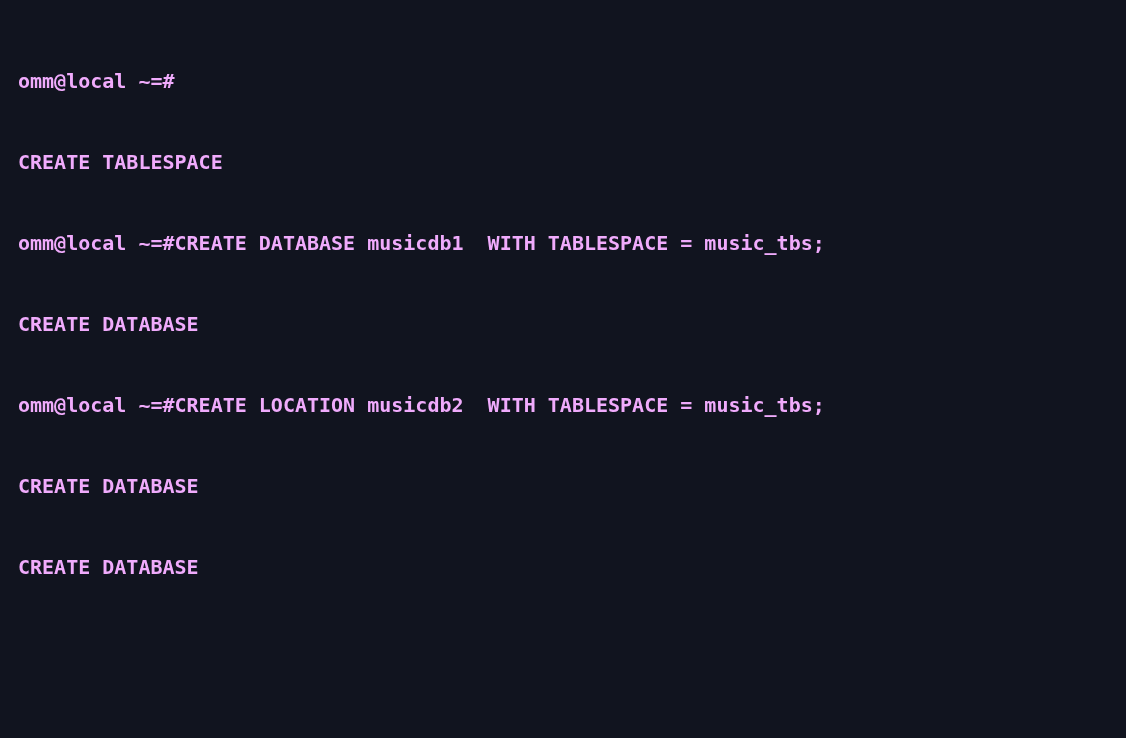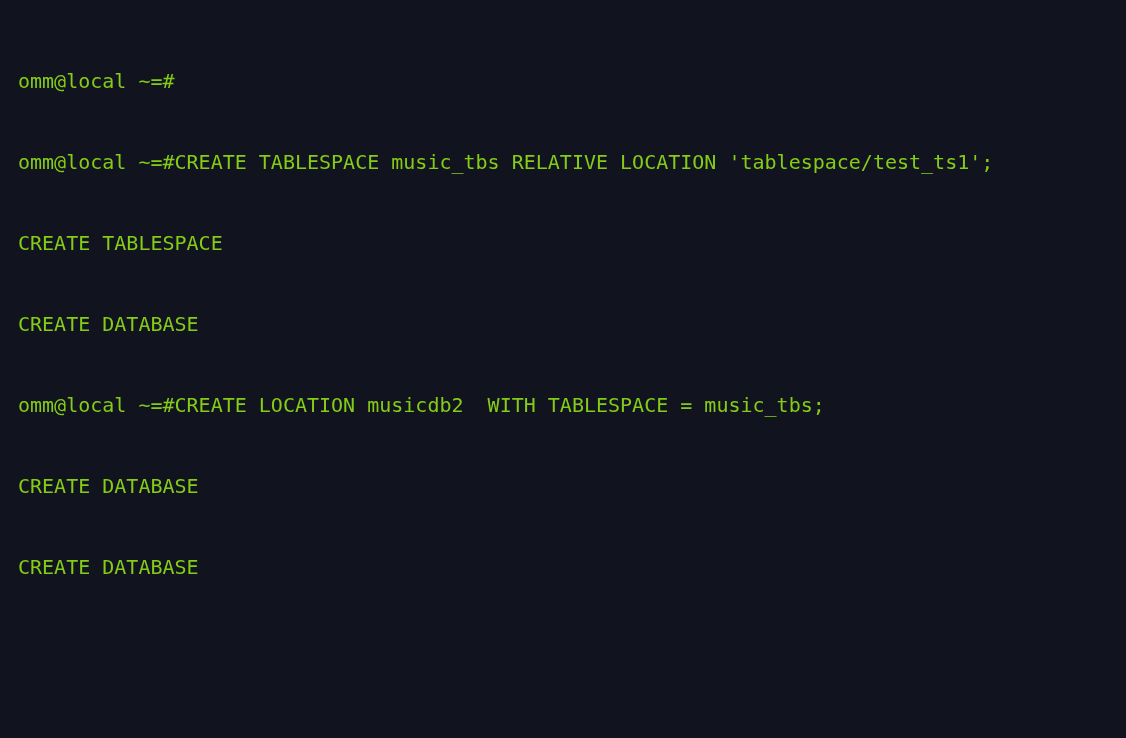--- a/index.html
+++ b/index.html
@@ -30,32 +30,33 @@
     line-height: 27px;
     letter-spacing: 0px;
     color: #22b14c;
     white-space: pre;
     font-variant-ligatures: none;
     -webkit-font-smoothing: none;
   }
   .line {
     height: 27px;
     white-space: pre;
-    color: #84cc16;
+    color: #f0abfc;
+    font-weight: bold;
   }
 </style>
 </head>
 <body>
 
 <div id="terminal">
   <div id="screen">
 
     <div class="line">omm@local ~=#</div>
-    <div class="line">omm@local ~=#CREATE TABLESPACE music_tbs RELATIVE LOCATION 'tablespace/test_ts1';</div>
     <div class="line">CREATE TABLESPACE</div>
+    <div class="line">omm@local ~=#CREATE DATABASE musicdb1  WITH TABLESPACE = music_tbs;</div>
     <div class="line">CREATE DATABASE</div>
     <div class="line">omm@local ~=#CREATE LOCATION musicdb2  WITH TABLESPACE = music_tbs;</div>
     <div class="line">CREATE DATABASE</div>
     <div class="line">CREATE DATABASE</div>
     
     
     
     
     
     

